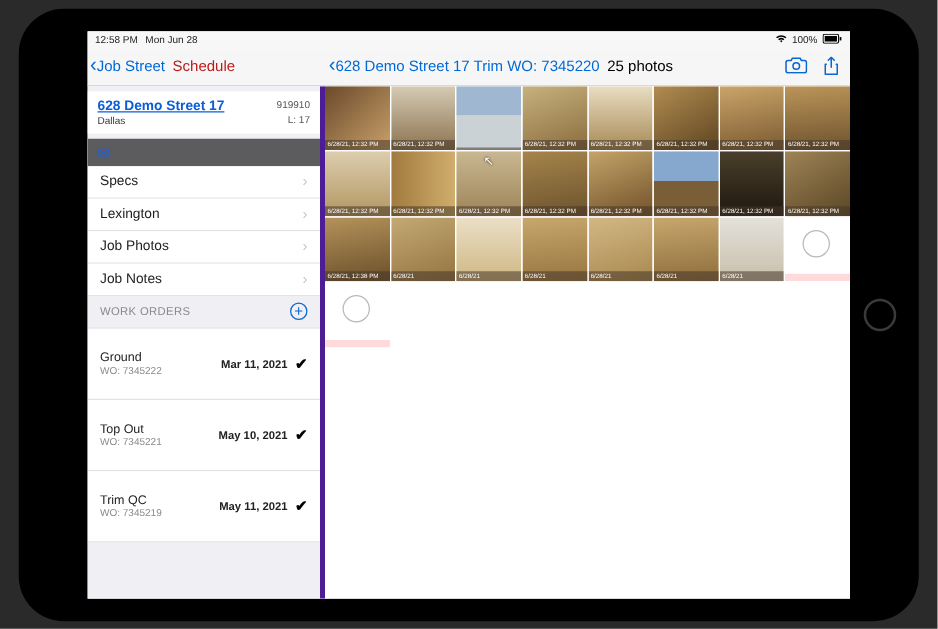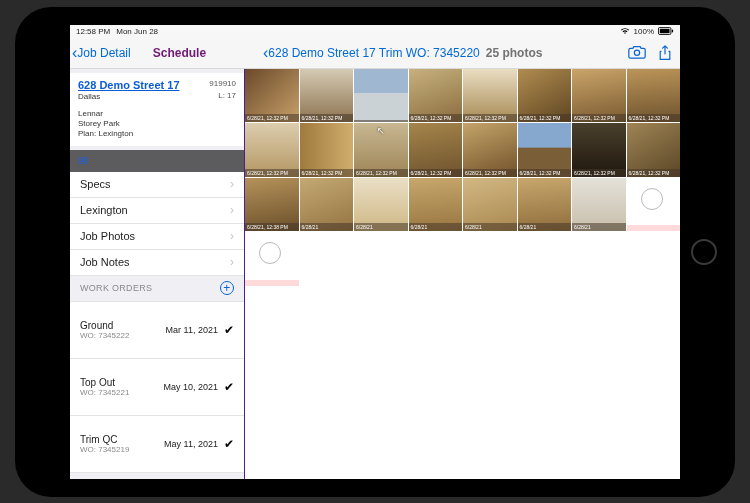--- a/index.html
+++ b/index.html
@@ -8,48 +8,48 @@
   .ipad{width:720px;height:490px;background:#000;border-radius:36px;padding:18px 55px;display:flex;align-items:center;position:relative}
   .home{position:absolute;right:18px;top:50%;transform:translateY(-50%);width:26px;height:26px;border:2px solid #3a3a3a;border-radius:50%}
   .screen{background:#fff;flex:1;height:100%;display:flex;flex-direction:column;overflow:hidden}
   
   .status{height:14px;font-size:8px;display:flex;align-items:center;padding:0 6px;color:#222;background:#f7f7f7}
   .status .right{margin-left:auto;display:flex;gap:4px;align-items:center}
   
   .nav{height:30px;display:flex;align-items:center;border-bottom:1px solid #d9d9d9;background:#f6f6f6;font-size:12px}
   .nav-left{width:190px;display:flex;align-items:center;padding-left:2px;gap:2px}
   .nav-left .back{color:#0069d9;display:flex;align-items:center;cursor:pointer}
-  .nav-left .title{font-weight:700;color:#701a75;margin-left:20px}
+  .nav-left .title{font-weight:400;color:#b91c1c;margin-left:4px}
   .nav-center{flex:1;display:flex;align-items:center;padding-left:3px;gap:4px;min-width:0}
   .nav-center .back{color:#0069d9;display:flex;align-items:center;cursor:pointer;white-space:nowrap}
-  .nav-center .count{color:#737373;font-weight:700;margin-left:2px;white-space:nowrap}
+  .nav-center .count{color:#000000;font-weight:400;margin-left:2px;white-space:nowrap}
   .nav-right{display:flex;gap:12px;padding-right:8px}
   .icon-btn{color:#0a66d0;cursor:pointer;display:flex}
   .chev{font-size:16px;line-height:1;font-weight:300}
   
   .body{flex:1;display:flex;overflow:hidden}
   
-  .side{width:175px;background:#efeff4;display:flex;flex-direction:column;border-right:1px solid #4c1d95;font-size:10px;color:#333;overflow:hidden}
+  .side{width:190px;background:#efeff4;display:flex;flex-direction:column;border-right:4px solid #4c1d95;font-size:10px;color:#333;overflow:hidden}
   .card{background:#fff;margin:4px 0 0 0;padding:6px 8px;position:relative}
   .card .addr{color:#0b5dd7;font-weight:700;text-decoration:underline;font-size:11px}
   .card .code{position:absolute;top:6px;right:8px;font-size:8px;color:#555}
   .card .city{font-size:8px;color:#333;margin-top:1px}
   .card .lot{position:absolute;top:18px;right:8px;font-size:8px;color:#555}
   .card .meta{font-size:8px;color:#333;margin-top:8px;line-height:1.3}
   .darkrow{background:#5c5c5f;height:22px;margin-top:4px;display:flex;align-items:center;padding:0 8px}
   .darkrow .sq{color:#1d5fe0;font-size:12px}
   .listitem{background:#fff;border-bottom:1px solid #e3e3e6;height:26px;display:flex;align-items:center;padding:0 10px;font-size:11px;color:#222;justify-content:space-between;cursor:pointer}
   .listitem .arr{color:#c7c7cc;font-size:12px}
   .sect{height:26px;background:#efeff4;display:flex;align-items:center;justify-content:space-between;padding:0 10px;color:#8a8a8d;font-size:9px;letter-spacing:.3px;border-bottom:1px solid #e3e3e6}
   .sect .plus{width:14px;height:14px;border:1.5px solid #0a66d0;border-radius:50%;display:flex;align-items:center;justify-content:center;color:#0a66d0;font-size:12px;line-height:1;cursor:pointer}
   .wo{background:#fff;border-bottom:1px solid #e3e3e6;padding:18px 10px;display:flex;align-items:center;justify-content:space-between}
   .wo .l{display:flex;flex-direction:column}
   .wo .l .n{font-size:10px;color:#222}
   .wo .l .id{font-size:8px;color:#8a8a8d}
-  .wo .r{display:flex;align-items:center;gap:6px;font-size:9px;font-weight:400;color:#222}
+  .wo .r{display:flex;align-items:center;gap:6px;font-size:9px;font-weight:700;color:#222}
   .wo .chk{font-size:12px;color:#000}
   .wo.dim{opacity:.35;background:#efeff4}
   
   .main{flex:1;background:#fff;overflow:hidden;padding:0}
   .grid{display:grid;grid-template-columns:repeat(8,1fr);gap:1px;background:#fff}
   .cell{aspect-ratio:1/1;position:relative;overflow:hidden}
   .cell .img{position:absolute;inset:0}
   .cell .lbl{position:absolute;bottom:0;left:0;right:0;font-size:5px;color:#fff;background:rgba(70,55,40,.55);padding:1px 2px;white-space:nowrap;overflow:hidden}
   .cursor{position:absolute;top:2px;left:50%;transform:translateX(-50%);font-size:10px;color:#fff;pointer-events:none;text-shadow:0 0 2px #000}
   .ring{position:absolute;width:22px;height:22px;border:1.5px solid #b9b9bc;border-radius:50%;background:rgba(255,255,255,.25)}
@@ -104,21 +104,21 @@
               <rect x="15.5" y="3" width="1.5" height="3" fill="#000"></rect>
             </svg>
       </span>
     </span>
   </div>
 
   <div class="nav">
     <div class="nav-left">
       <span class="back">
         <span class="chev">‹</span>
-        <span>Job Detail</span>
+        <span>Job Street</span>
       </span>
       <span class="title">Schedule</span>
     </div>
     <div class="nav-center">
       <span class="back">
         <span class="chev">‹</span>
         <span>628 Demo Street 17  Trim WO: 7345220</span>
       </span>
       <span class="count">25 photos</span>
     </div>
@@ -138,25 +138,20 @@
   </div>
 
   <div class="body">
 
     <div class="side">
       <div class="card">
         <div class="addr">628 Demo Street 17</div>
         <div class="code">919910</div>
         <div class="city">Dallas</div>
         <div class="lot">L: 17</div>
-        <div class="meta">
-          <div>Lennar</div>
-          <div>Storey Park</div>
-          <div>Plan: Lexington</div>
-        </div>
       </div>
       <div class="darkrow">
         <span class="sq">✉︎</span>
       </div>
       <div class="listitem">
             <span>Specs</span>
             <span class="arr">›</span>
           </div>
       <div class="listitem">
             <span>Lexington</span>

